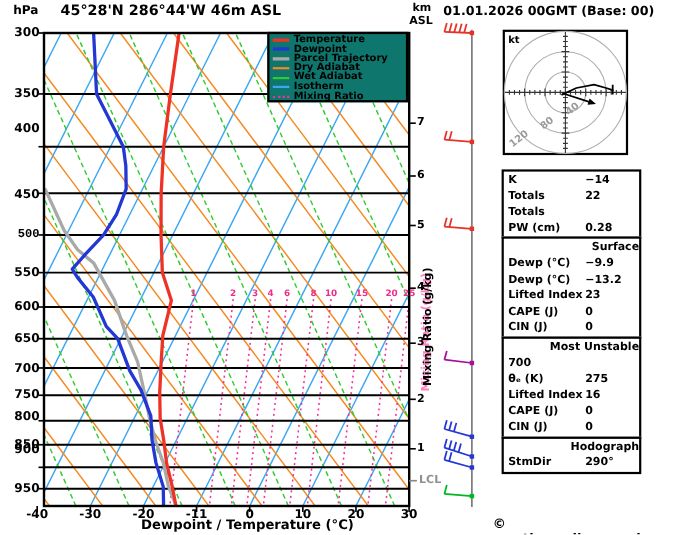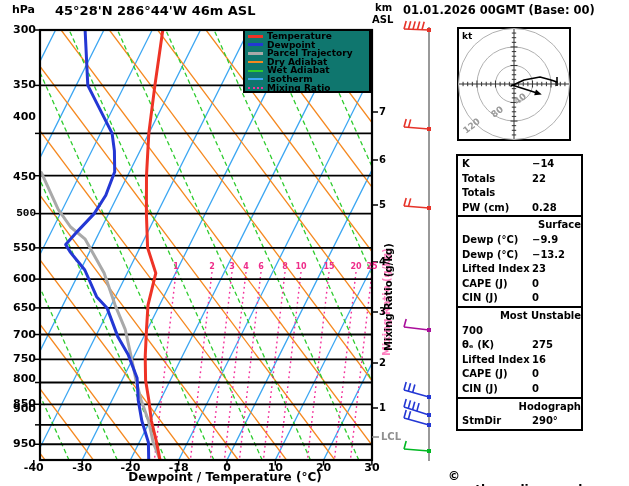--- a/index.html
+++ b/index.html
@@ -277,21 +277,21 @@
         <span class="abs ptick" style="left: 4px; top: 352.315px;">750</span>
         <span class="abs ptick" style="left: 4px; top: 372px;">800</span>
         <span class="abs ptick" style="left: 4px; top: 397.299px;">850</span>
         <span class="abs ptick" style="left: 4px; top: 402px;">900</span>
         <span class="abs ptick" style="left: 4px; top: 437.273px;">950</span>
       </div>
     <div id="x-ticks">
         <span class="abs xtick" style="left: 13.8px; top: 461px;">-40</span>
         <span class="abs xtick" style="left: 62.1px; top: 461px;">-30</span>
         <span class="abs xtick" style="left: 110.4px; top: 461px;">-20</span>
-        <span class="abs xtick" style="left: 158.7px; top: 461px;">-18</span>
+        <span class="abs xtick" style="left: 158.7px; top: 461px;">-11</span>
         <span class="abs xtick" style="left: 207px; top: 461px;">0</span>
         <span class="abs xtick" style="left: 255.3px; top: 461px;">10</span>
         <span class="abs xtick" style="left: 303.6px; top: 461px;">20</span>
         <span class="abs xtick" style="left: 351.9px; top: 461px;">30</span>
       </div>
     <div id="km-ticks">
         <span class="abs kmtick" style="left: 379px; top: 106px;">7</span>
         <span class="abs kmtick" style="left: 379px; top: 154px;">6</span>
         <span class="abs kmtick" style="left: 379px; top: 199px;">5</span>
         <span class="abs kmtick" style="left: 379px; top: 256px;">4</span>

